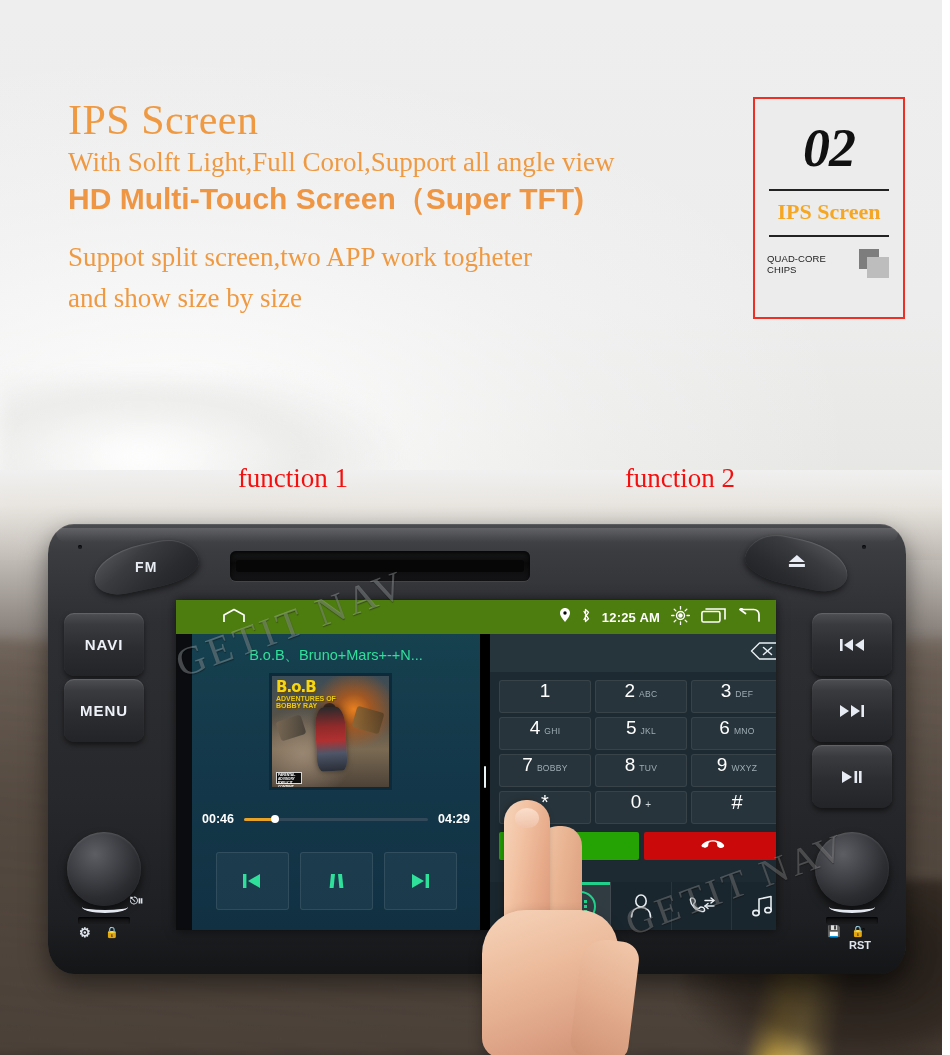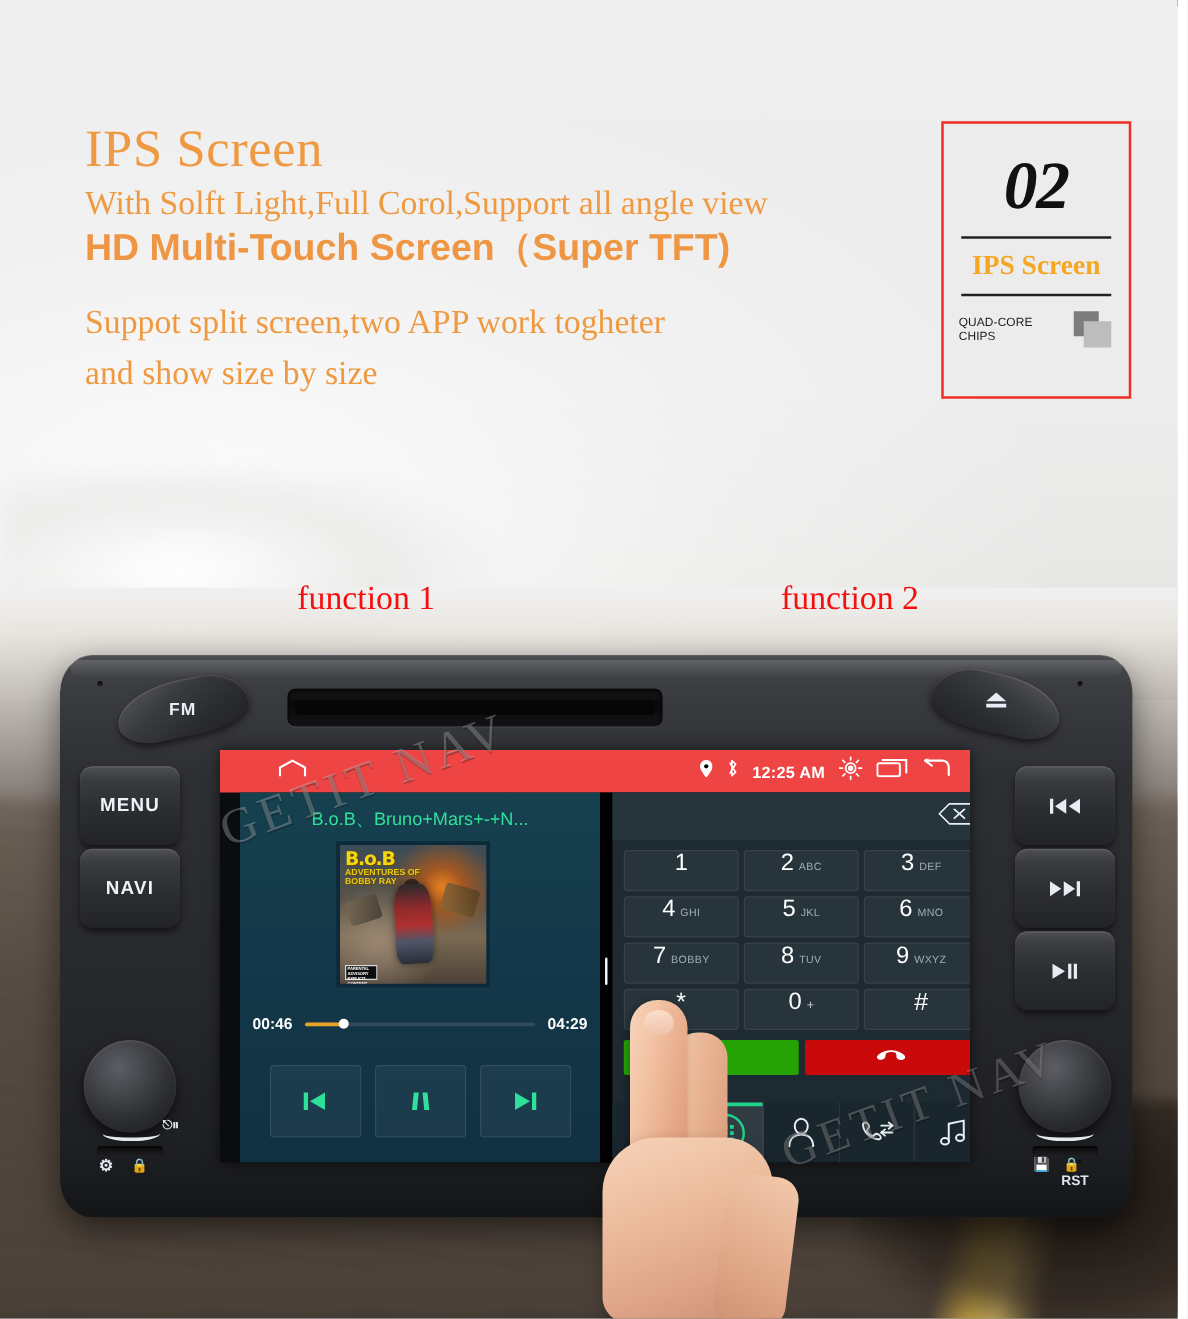--- a/index.html
+++ b/index.html
@@ -222,21 +222,21 @@
 
   
   .screen {
     position: absolute; left: 176px; top: 600px; width: 600px; height: 330px;
     background: #0a0c0f; overflow: hidden;
     box-shadow: inset 0 0 0 2px #0b0c0e, 0 0 10px rgba(0,0,0,0.6);
   }
 
   .statusbar {
     position: absolute; left: 0; top: 0; width: 600px; height: 34px;
-    background: #ef4444;
+    background: #4d7c0f;
     display: flex; align-items: center; padding-left: 21px;
   }
   .sb-home { margin-left: 25px; }
   .sb-right {
     margin-left: auto; margin-right: 16px;
     display: flex; align-items: center; gap: 11px;
   }
   .sb-clock { color: #fff; font-size: 13px; font-weight: bold; letter-spacing: 0.2px; }
 
   .split { position: absolute; left: 0; top: 34px; width: 600px; height: 296px; margin-left: 16px; }
@@ -517,22 +517,22 @@
   <div class="btn-eject">
     <span class="eject-glyph">
       <svg width="20" height="16" viewBox="0 0 20 16">
         <polygon points="10,2 18,9 2,9" fill="#e8edf5"></polygon>
         <rect x="2" y="11" width="16" height="3" fill="#e8edf5"></rect>
       </svg>
     </span>
   </div>
 
   <div class="sidecol" id="sidecol-left">
+    <div class="hwbtn">NAVI</div>
     <div class="hwbtn">MENU</div>
-    <div class="hwbtn">NAVI</div>
   </div>
   <div class="knob" id="knob-left"></div>
   <div class="arc" style="left:82px; top:901px;"></div>
   <div class="micro-icons" style="left:130px; top:895px;">⎋⏸</div>
   <div class="sd-slot" style="left:78px; top:917px;"></div>
   <div class="micro-icons" style="left:79px; top:925px; font-size:13px;">⚙</div>
   <div class="micro-icons" style="left:105px; top:926px; font-size:11px;">🔒</div>
 
   <div class="sidecol" id="sidecol-right">
     <div class="hwbtn">

